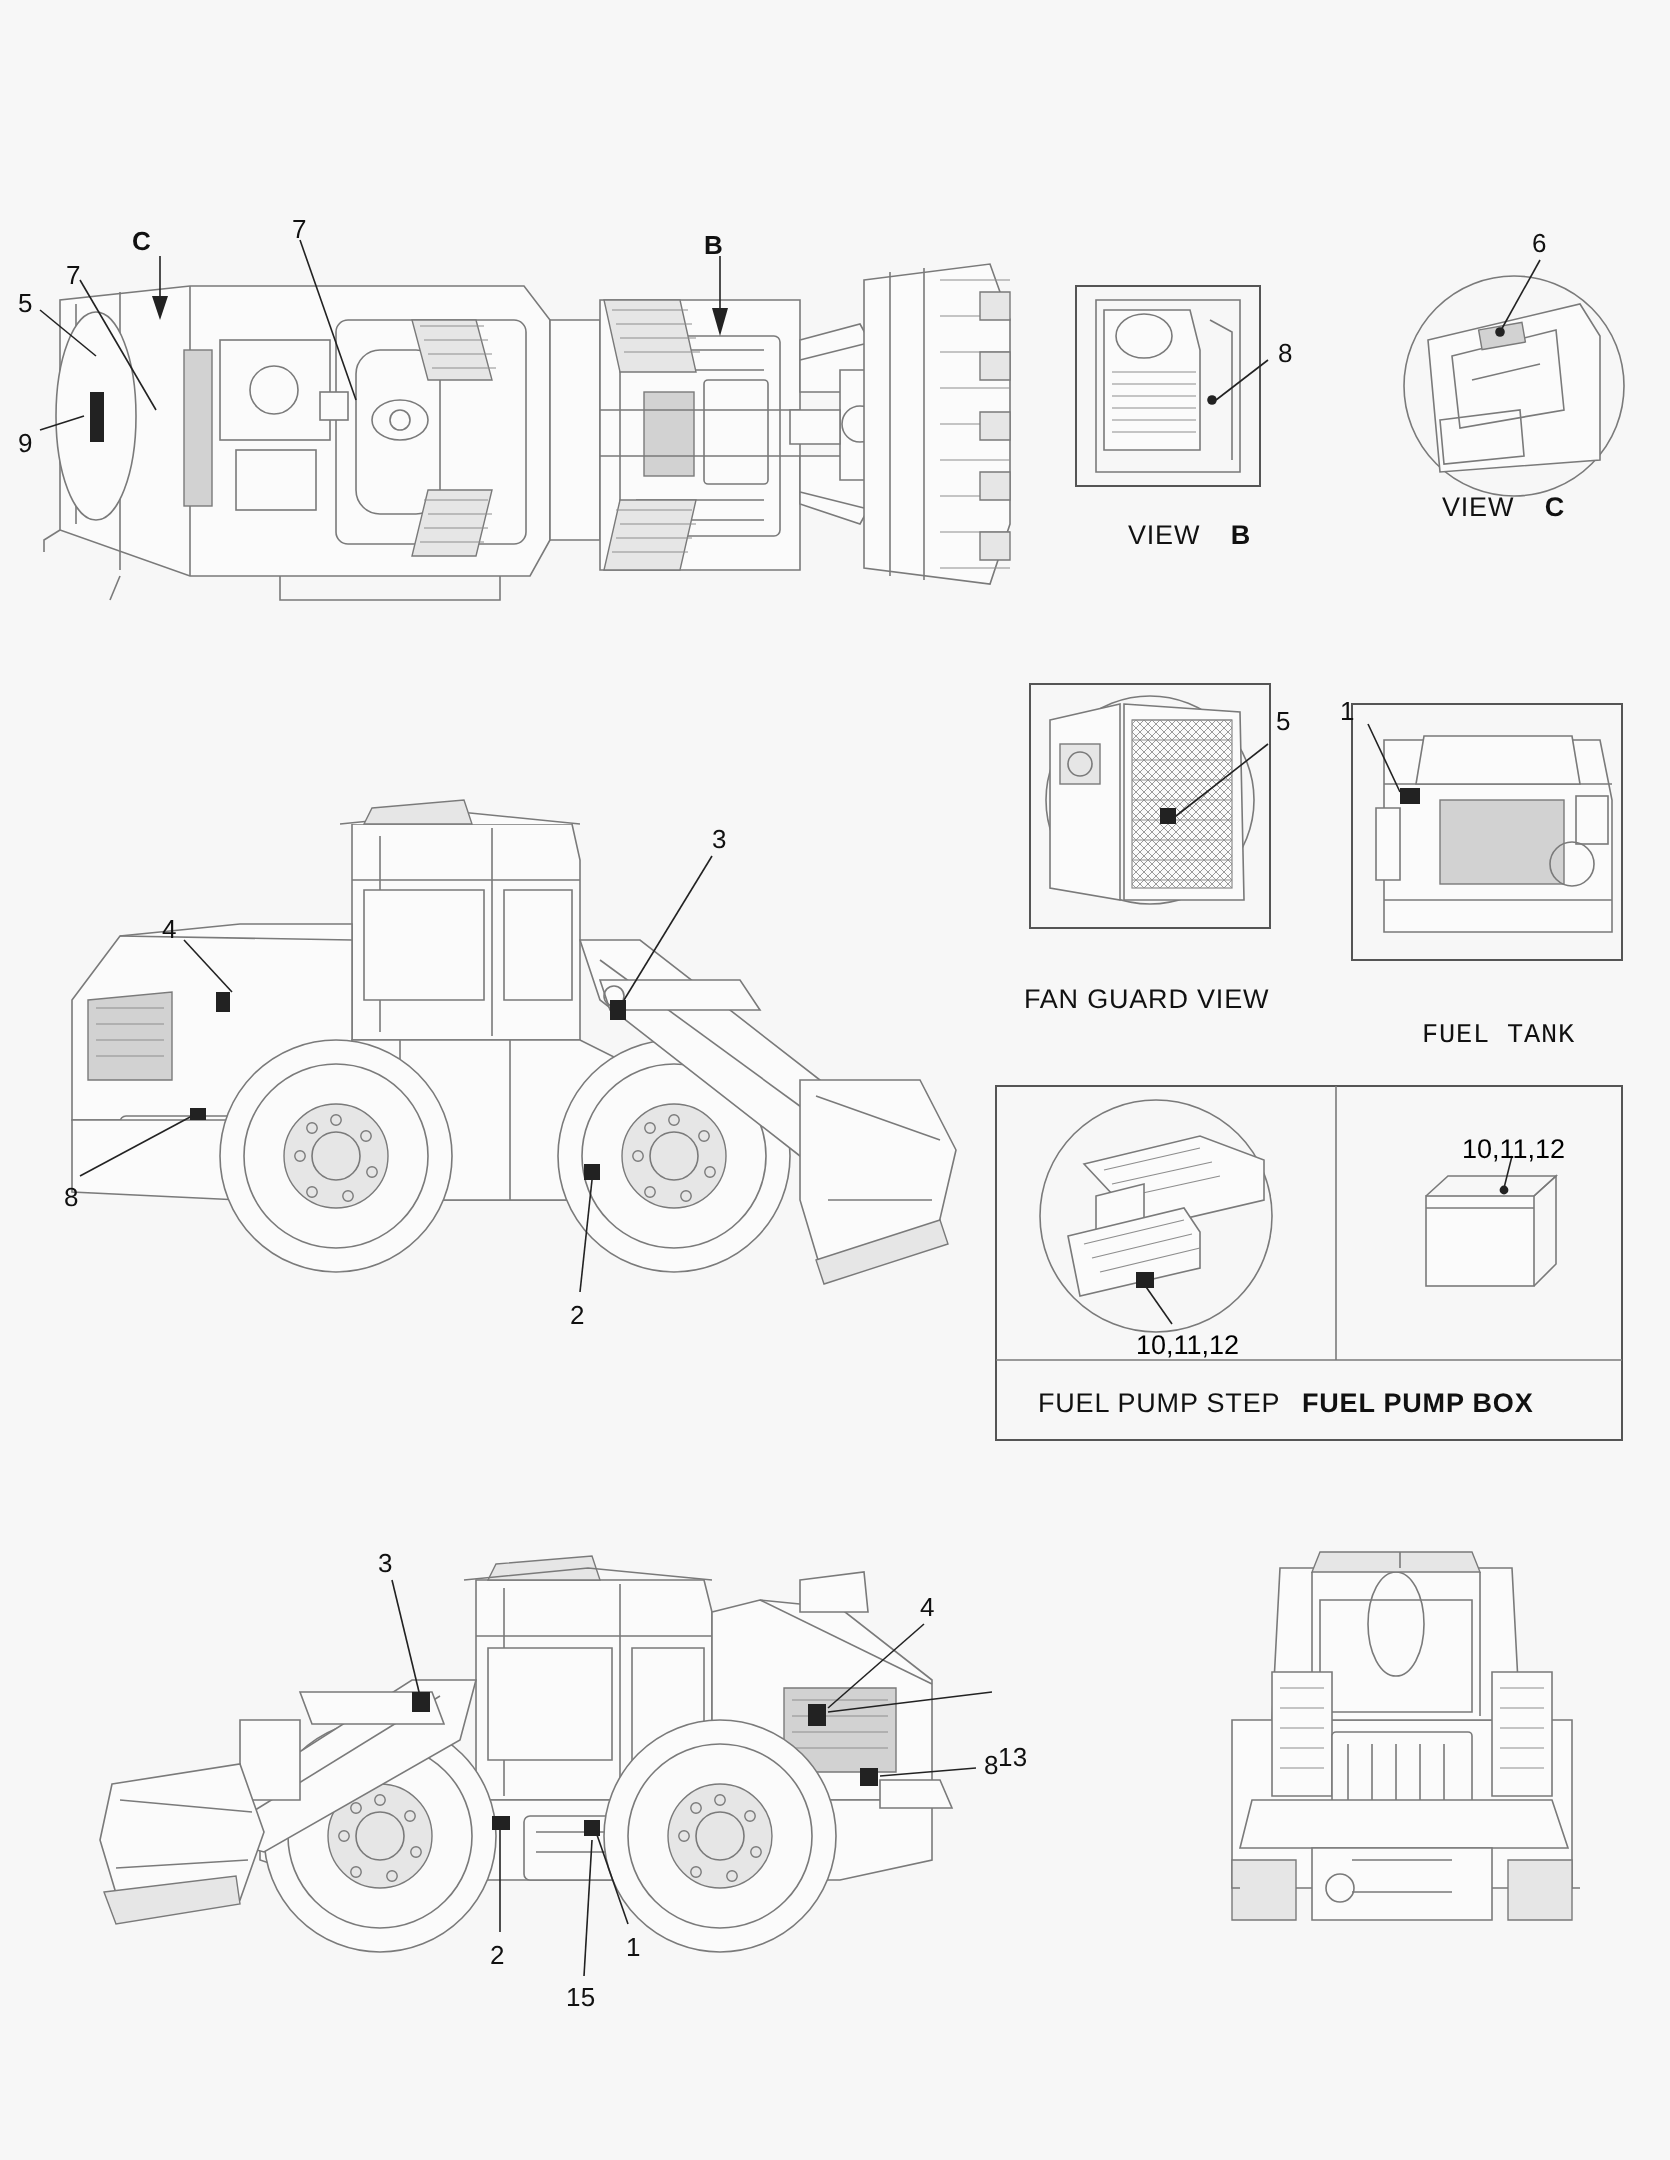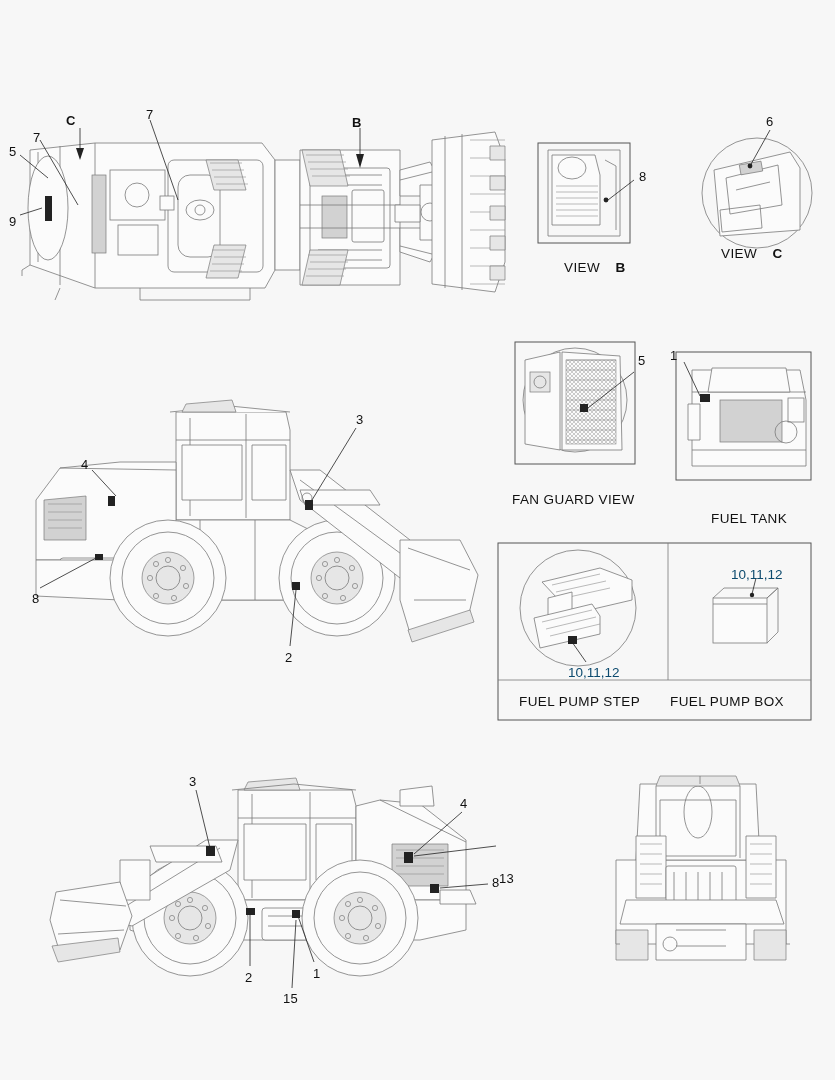--- a/index.html
+++ b/index.html
@@ -44,21 +44,21 @@
     font-size: 13.5px;
     line-height: 1;
     color: #111;
     white-space: nowrap;
     letter-spacing: 0.4px;
   }
   .num {
     position: absolute;
     font-size: 13.5px;
     line-height: 1;
-    color: #0c4a6e;
+    color: #000000;
     white-space: nowrap;
   }
 </style>
 </head>
 <body>
 
 <div class="sheet">
 
   <svg class="diagram" viewBox="0 0 835 1080">
     <defs>
@@ -412,26 +412,26 @@
 
   <div class="lbl" style="left:81px; top:458px;">4</div>
   <div class="lbl" style="left:356px; top:413px;">3</div>
   <div class="lbl" style="left:32px; top:592px;">8</div>
   <div class="lbl" style="left:285px; top:651px;">2</div>
 
   <div class="lbl" style="left:638px; top:354px;">5</div>
   <div class="cap" style="left:512px; top:493px;">FAN GUARD VIEW</div>
 
   <div class="lbl" style="left:670px; top:349px;">1</div>
-  <div class="cap" style="left:711px; top:512px;">FUEL TANK</div>
+  <div class="cap" style="left:711px; top:512px;font-family:Liberation Mono, monospace;">FUEL TANK</div>
 
   <div class="num" style="left:568px; top:666px;">10,11,12</div>
   <div class="cap" style="left:519px; top:695px;">FUEL PUMP STEP</div>
   <div class="num" style="left:731px; top:568px;">10,11,12</div>
-  <div class="cap" style="left:670px; top:695px;">FUEL PUMP BOX</div>
+  <div class="cap" style="left:651px; top:695px;font-weight:bold;">FUEL PUMP BOX</div>
 
   <div class="lbl" style="left:189px; top:775px;">3</div>
   <div class="lbl" style="left:460px; top:797px;">4</div>
   <div class="lbl" style="left:499px; top:872px;">13</div>
   <div class="lbl" style="left:492px; top:876px;">8</div>
   <div class="lbl" style="left:245px; top:971px;">2</div>
   <div class="lbl" style="left:313px; top:967px;">1</div>
   <div class="lbl" style="left:283px; top:992px;">15</div>
 
 </div>

